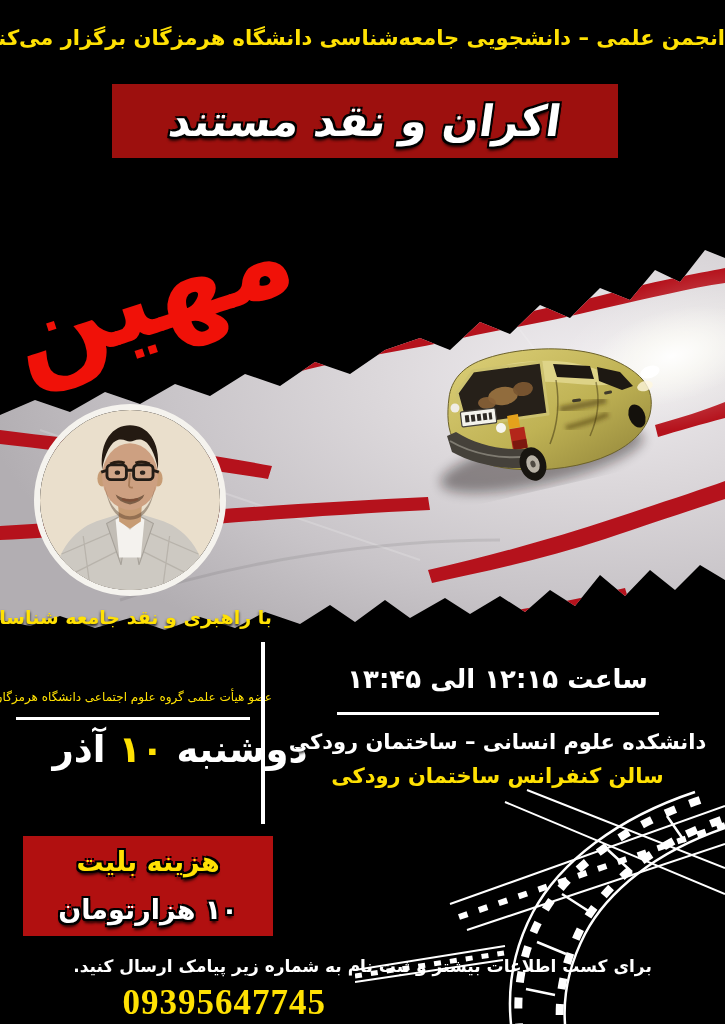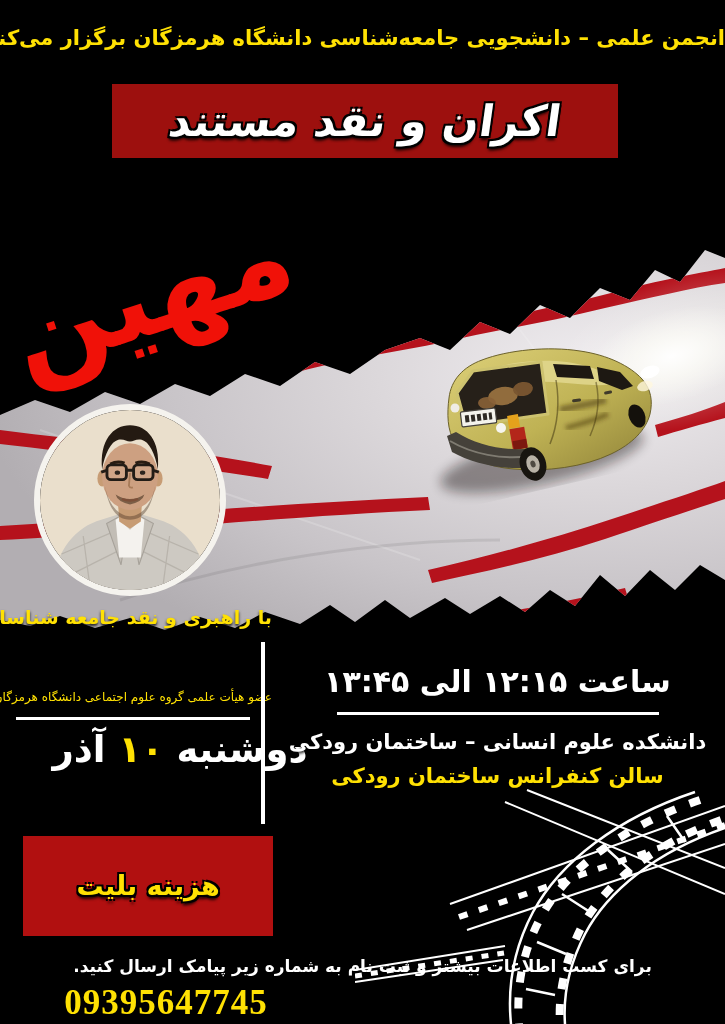--- a/index.html
+++ b/index.html
@@ -27,31 +27,31 @@
   .avatar{top:404px;left:34px;width:180px;height:180px;border-radius:50%;
           border:6px solid #f5f3ee;overflow:hidden;background:#ead fcc;z-index:5;}
   .avatar svg{display:block;width:100%;height:100%;}
 
   .guidance{top:606px;left:0;width:272px;font-size:19px;}
   .speaker-name{top:634px;left:0;width:272px;font-size:30px;}
   .affiliation{top:690px;left:0;width:272px;font-size:12px;}
   .rule-h{top:717px;left:16px;width:234px;height:3px;background:#fff;}
   .event-date{top:728px;left:0;width:272px;font-size:37px;margin-left:44px;}
   .col-divider{top:642px;left:261px;width:4px;height:182px;background:#fff;}
-  .event-time{top:664px;left:280px;width:435px;font-size:30px;}
+  .event-time{top:664px;left:280px;width:435px;font-size:26px;}
   .time-underline{top:712px;left:337px;width:322px;height:3px;background:#fff;}
   .loc1{top:730px;left:280px;width:435px;font-size:21px;}
   .loc2{top:764px;left:280px;width:435px;font-size:21px;}
 
   .ticket{top:836px;left:23px;width:250px;height:100px;background:#b11010;
           display:flex;flex-direction:column;align-items:center;justify-content:center;gap:16px;}
   .ticket div{font-size:27px;line-height:1.2;}
   .sms{top:956px;left:15px;width:695px;font-size:17px;}
   .phone{top:983px;left:6px;width:320px;font-size:35px;
-         font-family:"Liberation Serif",serif;letter-spacing:1px;}
+         font-family:"Liberation Serif",serif;letter-spacing:1px;text-align:right;}
 </style>
 </head>
 <body>
 
 <div class="poster">
 
   <div class="abs organizer ctr nw soft-outline" dir="rtl">انجمن علمی – دانشجویی جامعه‌شناسی دانشگاه هرمزگان برگزار می‌کند:</div>
 
   <div class="abs banner">
     <span class="banner-text nw outline" dir="rtl">اکران و نقد مستند</span>
@@ -199,20 +199,21 @@
 
   <div class="abs col-divider"></div>
 
   <div class="abs event-time ctr nw white bold soft-outline" dir="rtl">ساعت ۱۲:۱۵ الی ۱۳:۴۵</div>
   <div class="abs time-underline"></div>
   <div class="abs loc1 ctr nw white bold soft-outline" dir="rtl">دانشکده علوم انسانی – ساختمان رودکی</div>
   <div class="abs loc2 ctr nw yellow bold soft-outline" dir="rtl">سالن کنفرانس ساختمان رودکی</div>
 
   <div class="abs ticket">
     <div class="yellow bold outline nw" dir="rtl">هزینه بلیت</div>
+    <div class="white bold outline nw" dir="rtl">۱۰ هزارتومان</div>
   </div>
 
   <div class="abs sms ctr nw white bold soft-outline" dir="rtl">برای کسب اطلاعات بیشتر و ثبت نام به شماره زیر پیامک ارسال کنید.</div>
   <div class="abs phone ctr nw yellow bold" dir="ltr">09395647745</div>
 
   <svg class="abs" style="left:355px;top:784px;" width="370" height="240" viewBox="0 0 370 240">
     <g stroke="#fff" fill="none">
 
       <path d="M 340,8 C 262,34 205,78 178,128 C 160,162 152,200 156,240" stroke-width="2.5"></path>
       <path d="M 370,44 C 300,68 252,108 230,150 C 214,181 208,212 210,240" stroke-width="2.5"></path>

